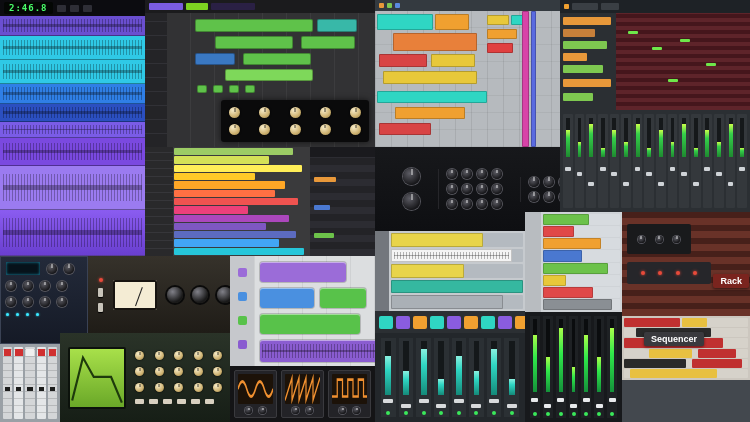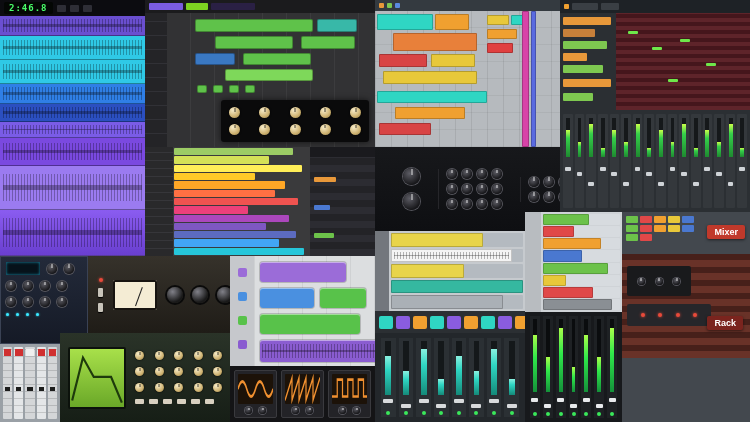--- a/index.html
+++ b/index.html
@@ -28,21 +28,21 @@
   .pQ{left:230px;top:256px;width:145px;height:110px;background:#dcdee0}
   .pR{left:230px;top:366px;width:145px;height:56px;background:#141416}
   .pS{left:375px;top:311px;width:150px;height:111px;background:#23272b}
 
   
   .lcd{background:#040704;color:#4aff6a;font:700 9px "DejaVu Sans Mono",monospace;
        padding:1px 5px;border-radius:2px;letter-spacing:1px}
   .rlabel{position:absolute;font:700 9px "Liberation Sans",sans-serif;color:#fff;
           padding:2px 7px;border-radius:2px;box-shadow:0 1px 3px rgba(0,0,0,.55);z-index:5}
   .lab-mixer{background:#c0392b;right:5px;top:13px}
-  .lab-rack{background:#7a241e;right:7px;top:62px}
+  .lab-rack{background:#7a241e;right:1px;top:62px}
   .lab-seq{background:#3a3a3e;left:22px;top:16px}
 
   .wave{position:absolute;left:2%;right:2%;top:18%;bottom:18%;opacity:.85;
         background:repeating-linear-gradient(90deg,rgba(0,0,0,.32) 0 1px,transparent 1px 3px),
                    linear-gradient(transparent 40%,rgba(0,0,0,.35) 40% 60%,transparent 60%)}
   .knob{display:inline-block;border-radius:50%;position:relative;flex:none}
   .knob::after{content:"";position:absolute;left:50%;top:8%;width:1px;height:36%;
                background:rgba(0,0,0,.7);transform:translateX(-50%)}
   .cream{width:11px;height:11px;background:radial-gradient(circle at 35% 30%,#f7ecc9,#cfb372 60%,#8f7a42);
          box-shadow:0 0 2px #000}
@@ -638,50 +638,57 @@
         <i class="kmwin">
             <i class="kfill"></i>
           </i>
         <i class="kcap"></i>
         <i class="kled"></i>
       </div>
     </div>
   </section>
 
   <section class="p pL">
-    <div class="lmix">
-      <div class="rblks">
-        <i class="rblk"></i>
-          <i class="rblk"></i>
-          <i class="rblk"></i>
-          <i class="rblk"></i>
-          <i class="rblk"></i>
-          <i class="rblk"></i>
-          <i class="rblk"></i>
-          <i class="rblk"></i>
-          <i class="rblk"></i>
-          <i class="rblk"></i>
-          <i class="rblk"></i>
-          <i class="rblk"></i>
-      </div>
-      <span class="rlabel lab-mixer">Mixer</span>
-    </div>
     <div class="lrack">
       <div class="rmod">
         <span class="knob dark mini"></span>
           <span class="knob dark mini"></span>
           <span class="knob dark mini"></span>
       </div>
       <div class="rmod2">
         <i class="ledr"></i>
           <i class="ledr"></i>
           <i class="ledr"></i>
           <i class="ledr"></i>
       </div>
       <span class="rlabel lab-rack">Rack</span>
+    </div>
+    <div class="lseq">
+      <span class="rlabel lab-seq">Sequencer</span>
+      <div class="slane">
+          <i class="sclip" style="left:0;width:45%;background:#c03030"></i>
+          <i class="sclip" style="left:47%;width:20%;background:#e8c040"></i>
+        </div>
+      <div class="slane">
+          <i class="sclip" style="left:10%;width:60%;background:#2a2a2a"></i>
+        </div>
+      <div class="slane">
+          <i class="sclip" style="left:0;width:80%;background:#c03030"></i>
+        </div>
+      <div class="slane">
+          <i class="sclip" style="left:20%;width:35%;background:#e8c040"></i>
+          <i class="sclip" style="left:60%;width:30%;background:#c03030"></i>
+        </div>
+      <div class="slane">
+          <i class="sclip" style="left:0;width:50%;background:#2a2a2a"></i>
+          <i class="sclip" style="left:55%;width:40%;background:#c03030"></i>
+        </div>
+      <div class="slane">
+          <i class="sclip" style="left:5%;width:70%;background:#e8c040"></i>
+        </div>
     </div>
   </section>
 
   <section class="p pM">
     <div class="mwrap">
       <div class="mrow">
         <i class="mscreen"></i>
         <span class="knob dark"></span>
           <span class="knob dark"></span>
       </div>

